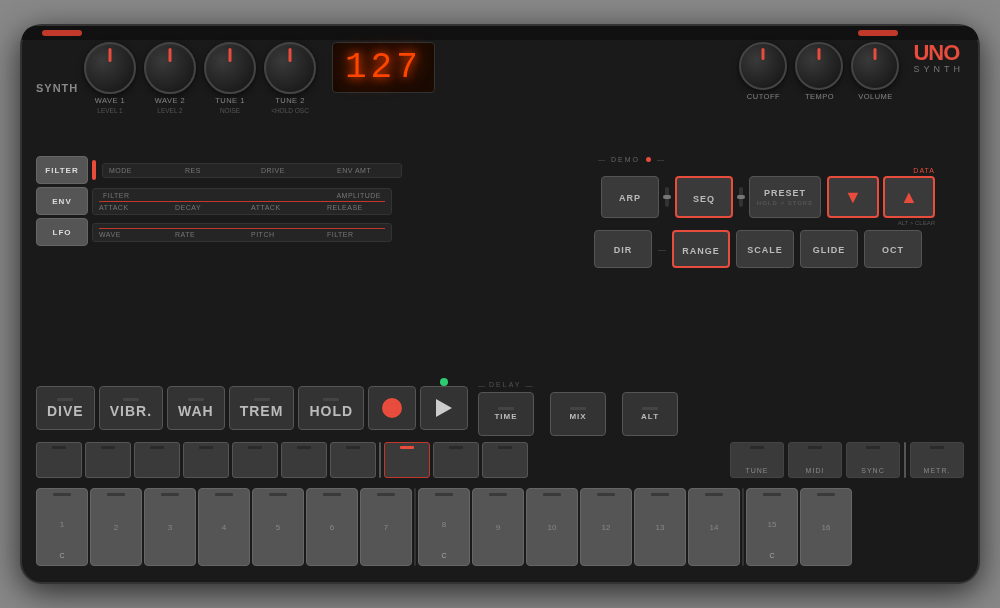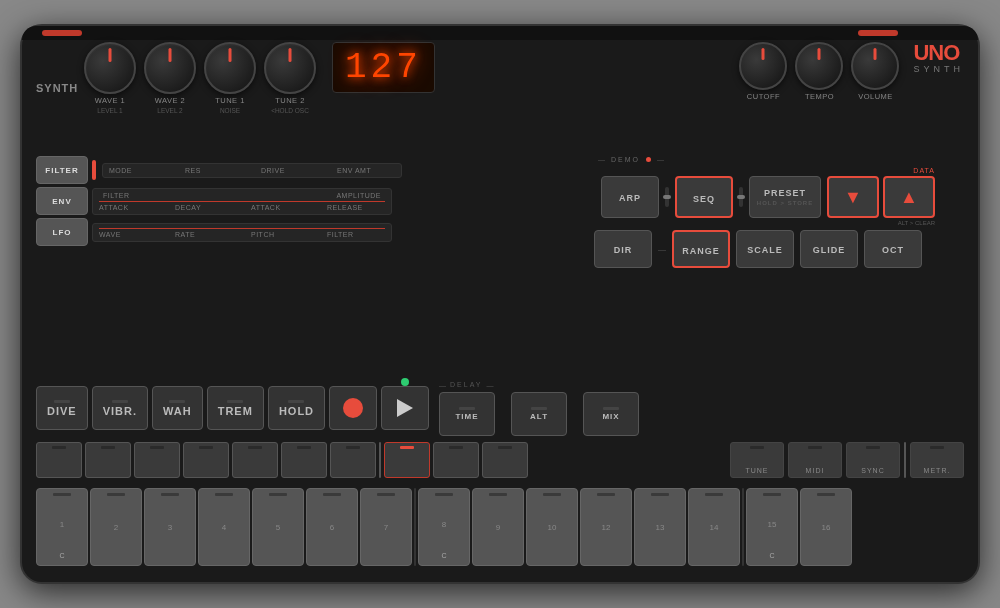--- a/index.html
+++ b/index.html
@@ -401,21 +401,21 @@
       font-size: 8px;
     }
 
     .effect-btn {
       height: 44px;
       padding: 0 10px;
       background: #333;
       border: 1px solid #555;
       border-radius: 4px;
       color: #bbb;
-      font-size: 11px;
+      font-size: 14px;
       font-weight: bold;
       letter-spacing: 1px;
       cursor: pointer;
       display: flex;
       flex-direction: column;
       align-items: center;
       justify-content: center;
       gap: 2px;
       min-width: 48px;
     }
@@ -846,25 +846,25 @@
           <span class="delay-label" style="font-size:7px;color:#555;letter-spacing:2px;">DELAY</span>
           <span style="font-size:7px;color:#555;">—</span>
         </div>
         <div style="display:flex;gap:16px;">
           <div class="delay-btn">
             <div class="btn-led"></div>
             <span>TIME</span>
           </div>
           <div class="delay-btn">
             <div class="btn-led"></div>
-            <span>ALT</span>
+            <span>MIX</span>
           </div>
           <div class="delay-btn">
             <div class="btn-led"></div>
-            <span>MIX</span>
+            <span>ALT</span>
           </div>
         </div>
       </div>
     </div>
 
     <div style="display:flex; gap:3px; align-items:center; height:40px; margin-top:2px;">
 
       <div style="display:flex;gap:3px;">
         <div class="step-btn">
           <div class="step-top-led"></div>

